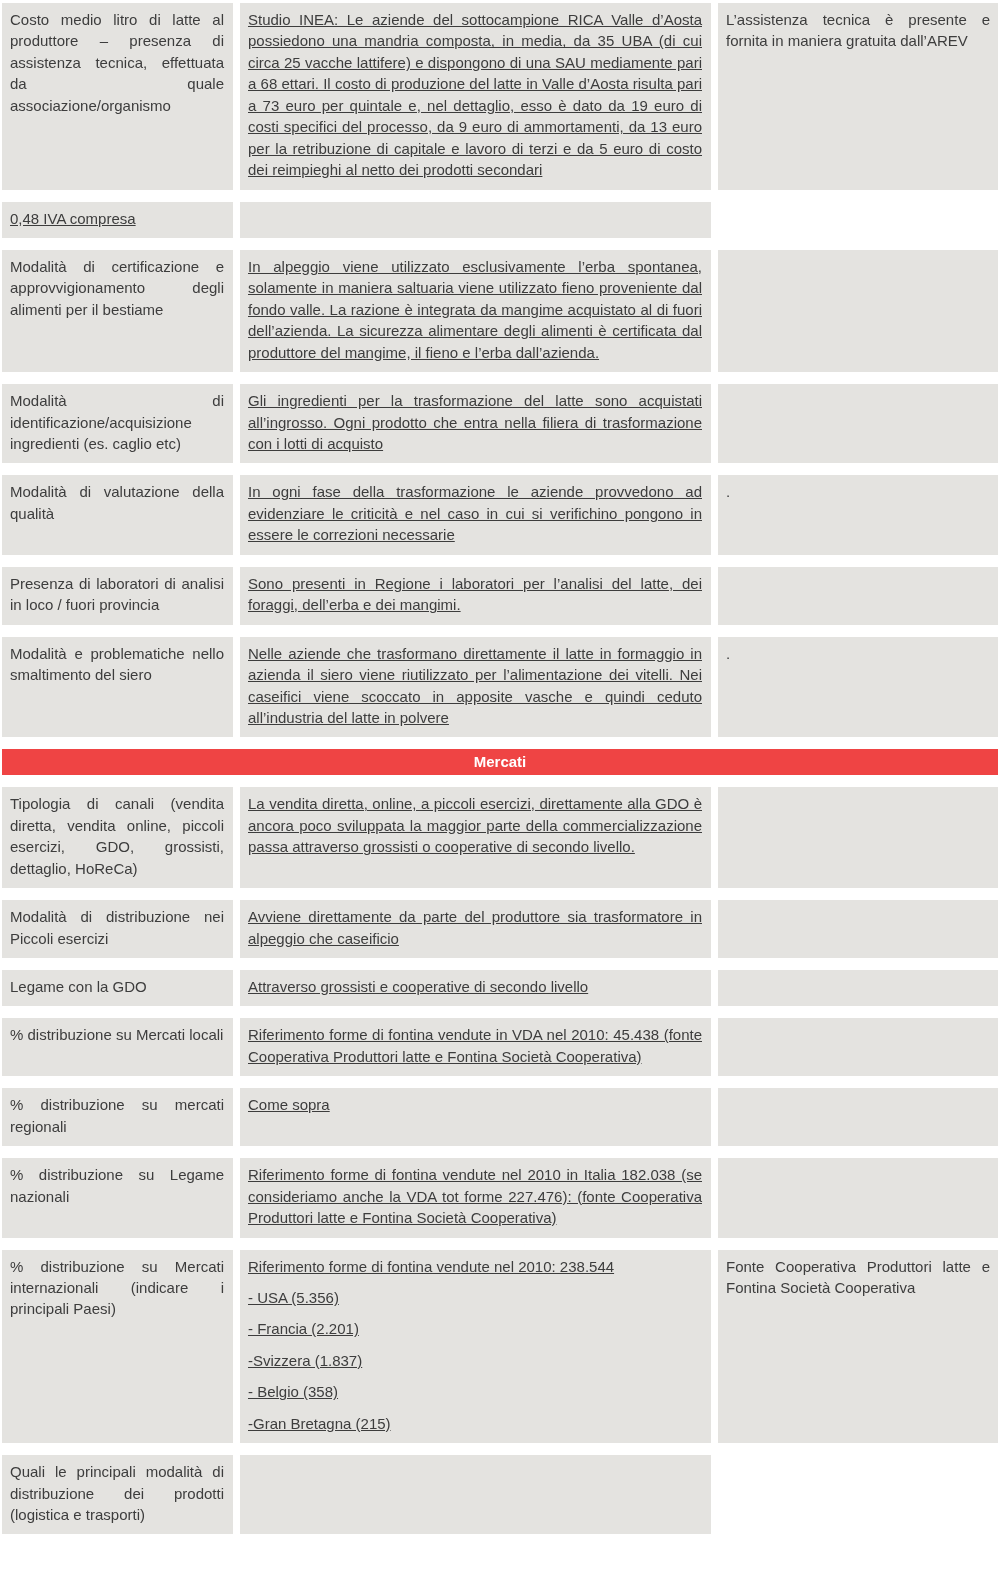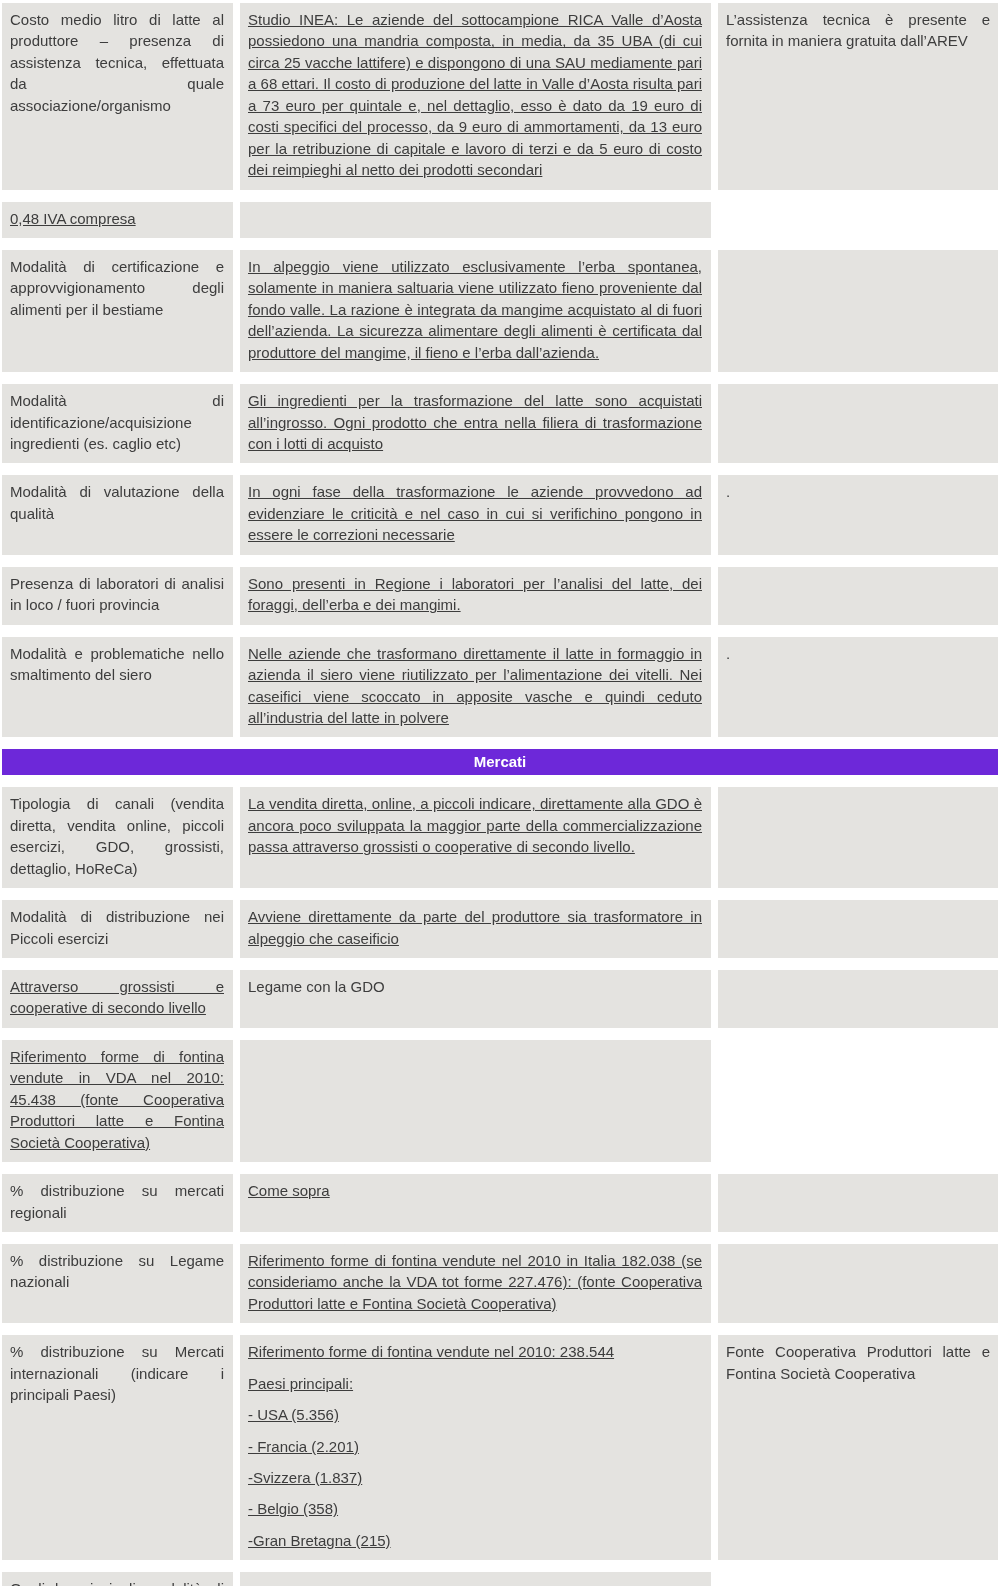--- a/index.html
+++ b/index.html
@@ -34,21 +34,21 @@
     overflow-wrap: break-word;
   }
   .cell p {
     margin: 0 0 10px 0;
     text-decoration: underline;
   }
   .cell p:last-child {
     margin-bottom: 0;
   }
   .section-row {
-    background: #6d28d9;
+    background: #ef4444;
     color: #ffffff;
     font-size: 15px;
     font-weight: bold;
     text-align: center;
     padding: 4px 0 5px 0;
   }
 </style>
 </head>
 <body>
 
@@ -109,42 +109,43 @@
       <div class="cell n">.</div>
     </div>
 
     <div class="section-row">
       <span>Mercati</span>
     </div>
 
     <div class="row">
       <div class="cell q">Tipologia di canali (vendita diretta, vendita online, piccoli esercizi, GDO, grossisti, dettaglio, HoReCa)</div>
       <div class="cell a">
-        <p>La vendita diretta, online, a piccoli indicare, direttamente alla GDO è ancora poco sviluppata la maggior parte della commercializzazione passa attraverso grossisti o cooperative di secondo livello.</p>
+        <p>La vendita diretta, online, a piccoli esercizi, direttamente alla GDO è ancora poco sviluppata la maggior parte della commercializzazione passa attraverso grossisti o cooperative di secondo livello.</p>
       </div>
       <div class="cell n"></div>
     </div>
 
     <div class="row">
       <div class="cell q">Modalità di distribuzione nei Piccoli esercizi</div>
       <div class="cell a">
         <p>Avviene direttamente da parte del produttore sia trasformatore in alpeggio che caseificio</p>
       </div>
       <div class="cell n"></div>
     </div>
 
     <div class="row">
+      <div class="cell q">Legame con la GDO</div>
       <div class="cell a">
         <p>Attraverso grossisti e cooperative di secondo livello</p>
       </div>
-      <div class="cell q">Legame con la GDO</div>
       <div class="cell n"></div>
     </div>
 
     <div class="row">
+      <div class="cell q">% distribuzione su Mercati locali</div>
       <div class="cell a">
         <p>Riferimento forme di fontina vendute in VDA nel 2010: 45.438 (fonte Cooperativa Produttori latte e Fontina Società Cooperativa)</p>
       </div>
       <div class="cell n"></div>
     </div>
 
     <div class="row">
       <div class="cell q">% distribuzione su mercati regionali</div>
       <div class="cell a">
         <p>Come sopra</p>
@@ -157,21 +158,20 @@
       <div class="cell a">
         <p>Riferimento forme di fontina vendute nel 2010 in Italia 182.038 (se consideriamo anche la VDA tot forme 227.476): (fonte Cooperativa Produttori latte e Fontina Società Cooperativa)</p>
       </div>
       <div class="cell n"></div>
     </div>
 
     <div class="row">
       <div class="cell q">% distribuzione su Mercati internazionali (indicare i principali Paesi)</div>
       <div class="cell a">
         <p>Riferimento forme di fontina vendute nel 2010: 238.544</p>
-        <p>Paesi principali:</p>
         <p>- USA (5.356)</p>
         <p>- Francia (2.201)</p>
         <p>-Svizzera (1.837)</p>
         <p>- Belgio (358)</p>
         <p>-Gran Bretagna (215)</p>
       </div>
       <div class="cell n">Fonte Cooperativa Produttori latte e Fontina Società Cooperativa</div>
     </div>
 
     <div class="row">

